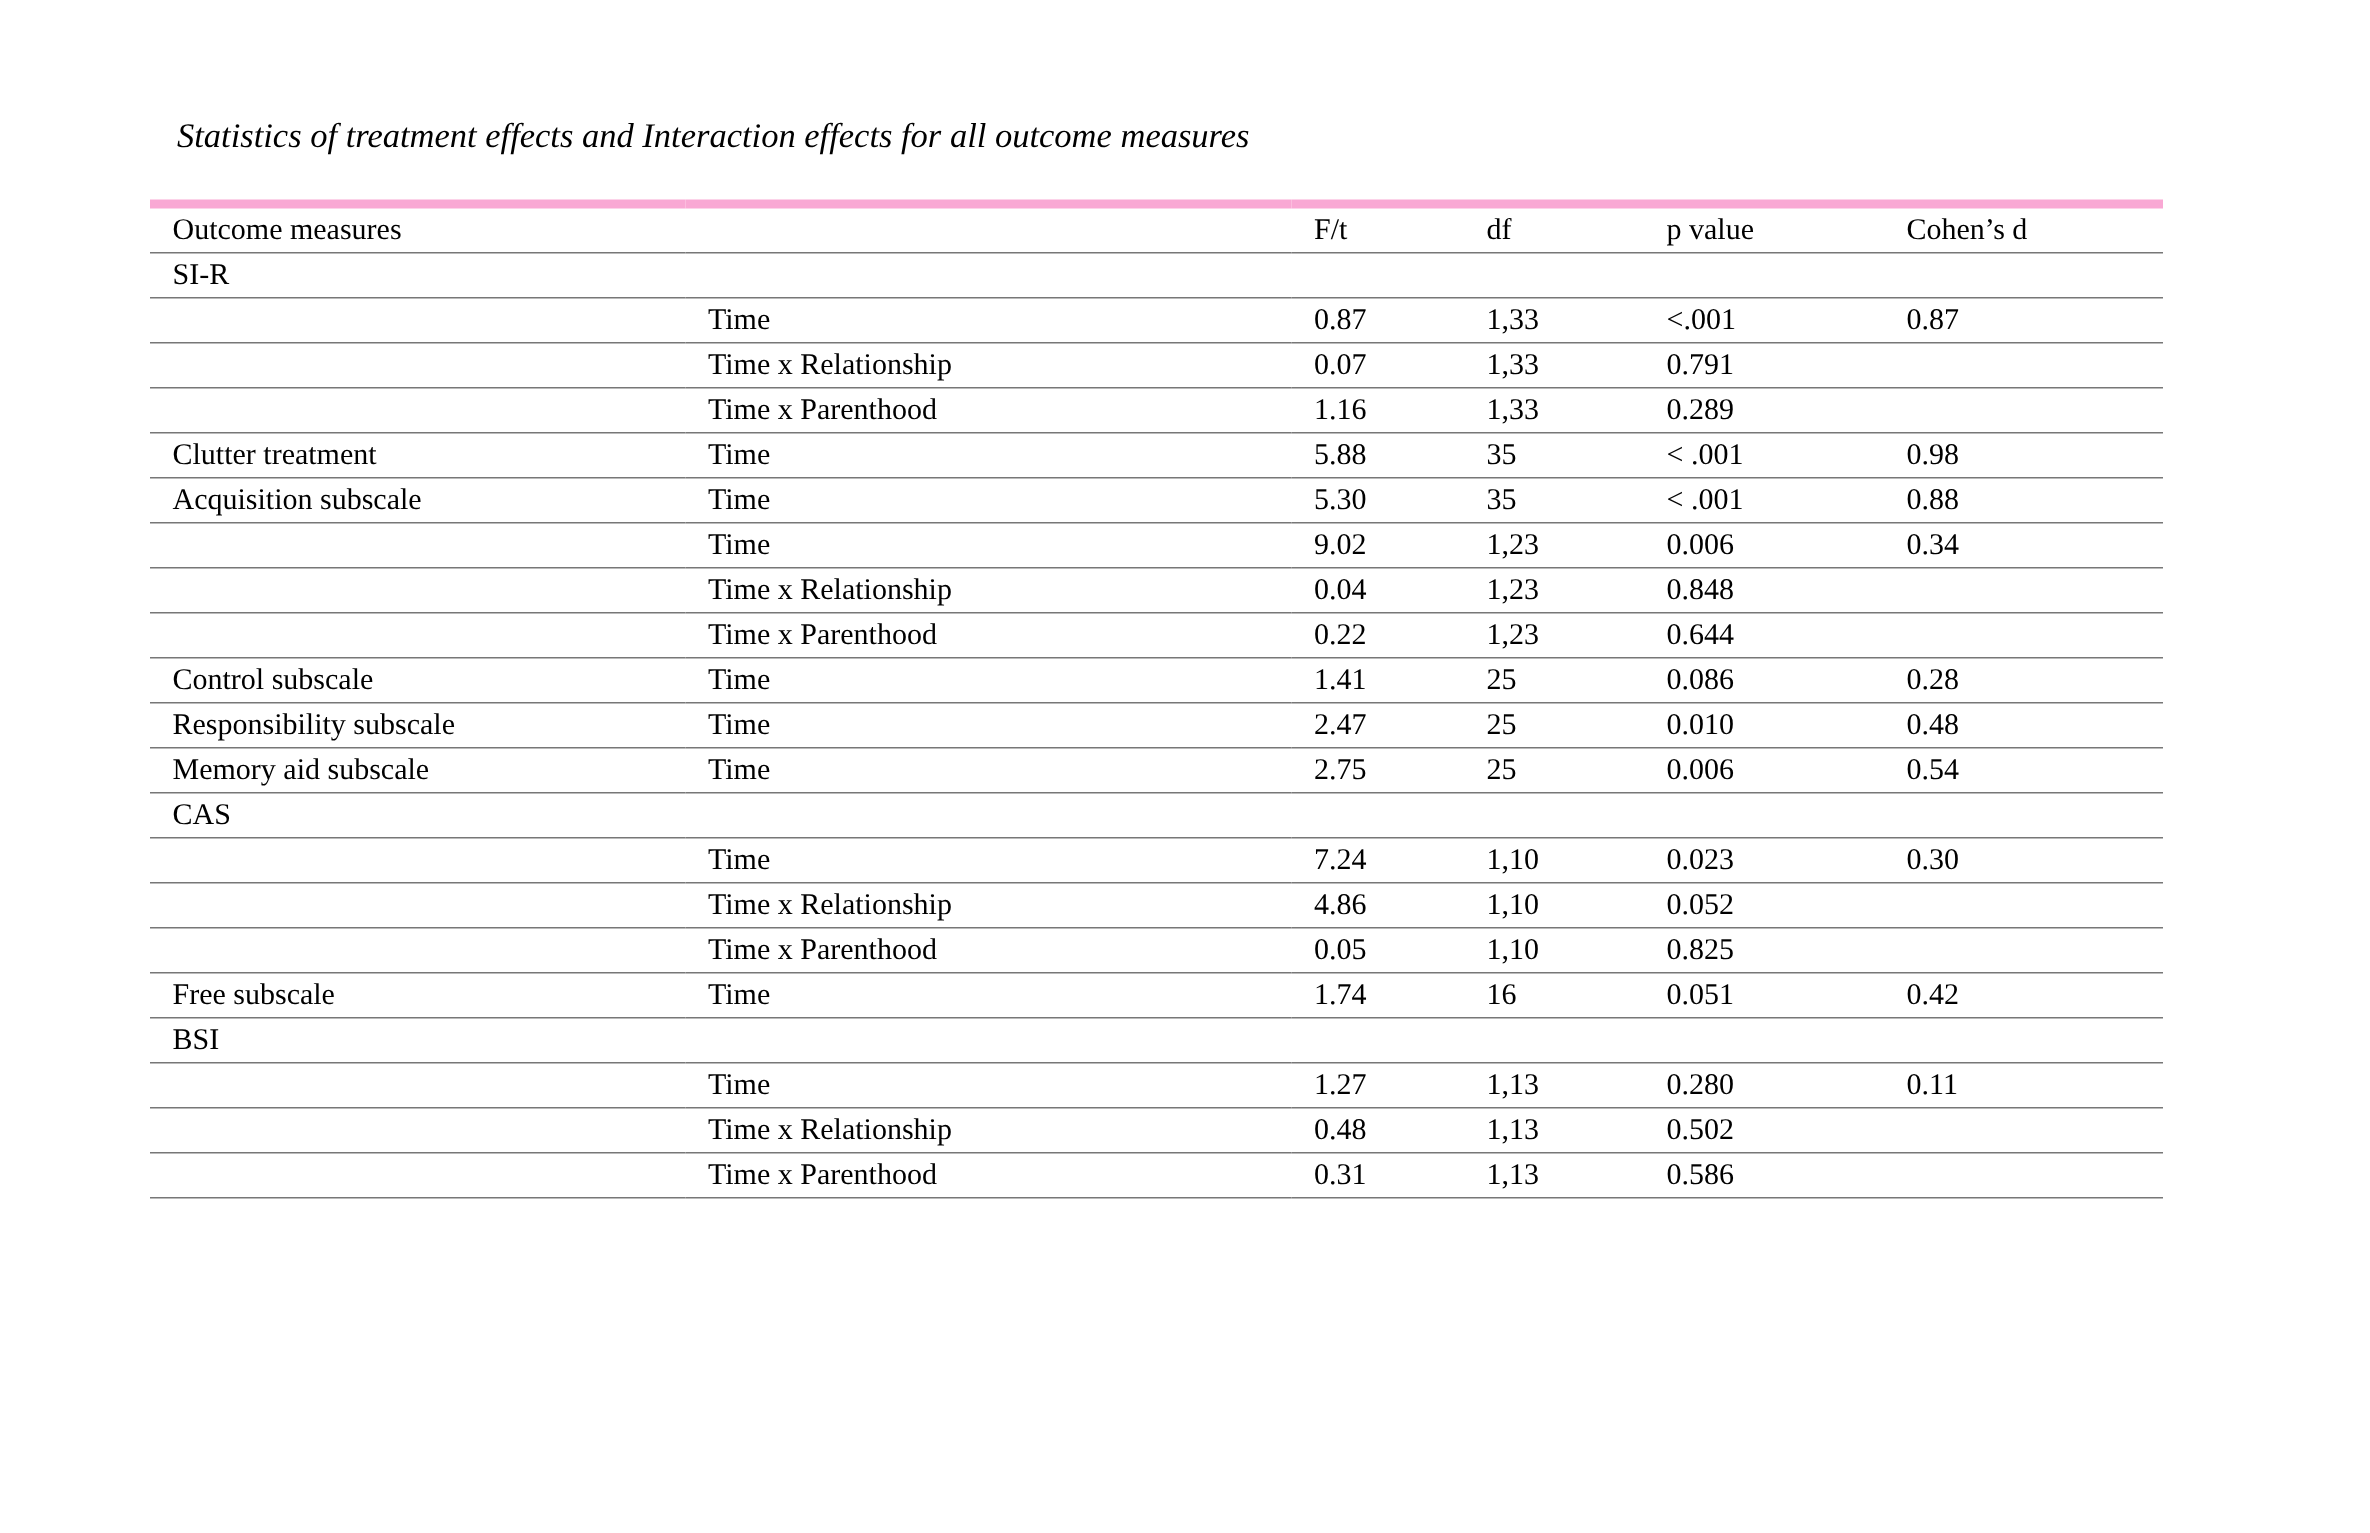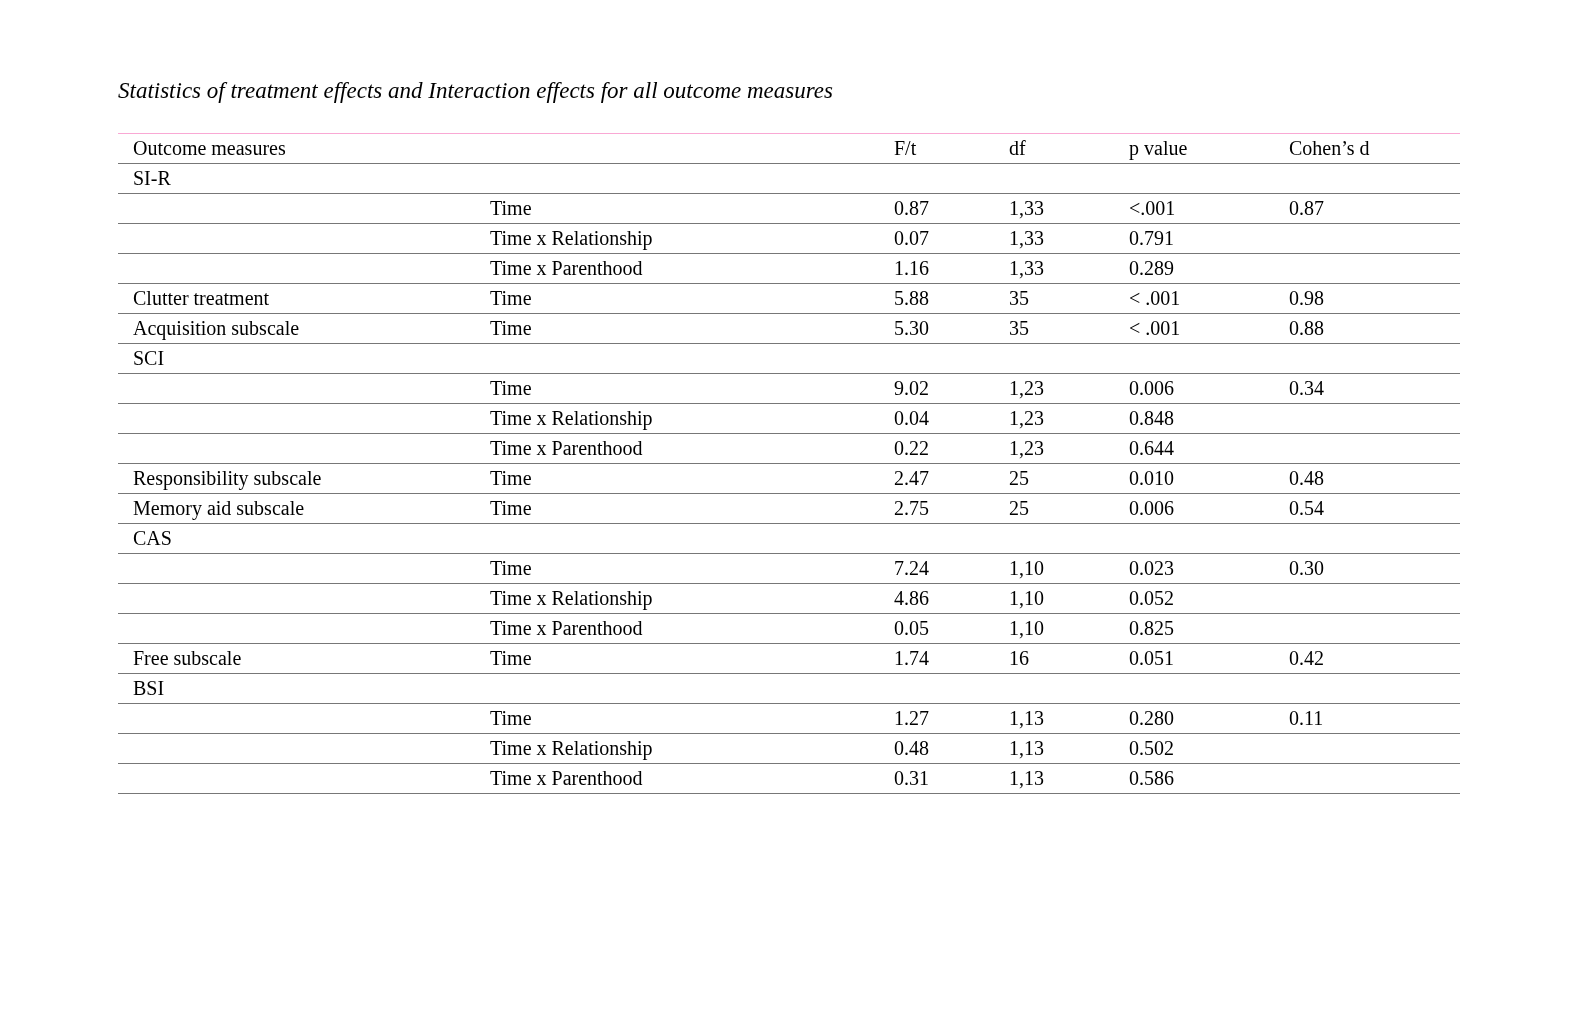--- a/index.html
+++ b/index.html
@@ -24,26 +24,26 @@
     position: absolute;
     left: 118px;
     top: 78px;
     font-style: italic;
     font-size: 23px;
     line-height: 26px;
     white-space: nowrap;
   }
   table.stats-table {
     position: absolute;
-    left: 118px;
+    left: 100px;
     top: 133px;
     width: 1342px;
     border-collapse: collapse;
     table-layout: fixed;
-    border-top: 1px solid #f9a8d4;
+    border-top: 6px solid #f9a8d4;
   }
   table.stats-table th,
   table.stats-table td {
     border-bottom: 1px solid #777777;
     height: 29px;
     padding: 0 0 0 15px;
     font-size: 20px;
     font-weight: normal;
     text-align: left;
     vertical-align: middle;
@@ -126,28 +126,20 @@
         </tr>
         <tr>
           <td>Acquisition subscale</td>
           <td>Time</td>
           <td>5.30</td>
           <td>35</td>
           <td>&lt; .001</td>
           <td>0.88</td>
         </tr>
         <tr>
-          <td>SCI</td>
-          <td></td>
-          <td></td>
-          <td></td>
-          <td></td>
-          <td></td>
-        </tr>
-        <tr>
           <td></td>
           <td>Time</td>
           <td>9.02</td>
           <td>1,23</td>
           <td>0.006</td>
           <td>0.34</td>
         </tr>
         <tr>
           <td></td>
           <td>Time x Relationship</td>
@@ -158,20 +150,28 @@
         </tr>
         <tr>
           <td></td>
           <td>Time x Parenthood</td>
           <td>0.22</td>
           <td>1,23</td>
           <td>0.644</td>
           <td></td>
         </tr>
         <tr>
+          <td>Control subscale</td>
+          <td>Time</td>
+          <td>1.41</td>
+          <td>25</td>
+          <td>0.086</td>
+          <td>0.28</td>
+        </tr>
+        <tr>
           <td>Responsibility subscale</td>
           <td>Time</td>
           <td>2.47</td>
           <td>25</td>
           <td>0.010</td>
           <td>0.48</td>
         </tr>
         <tr>
           <td>Memory aid subscale</td>
           <td>Time</td>

